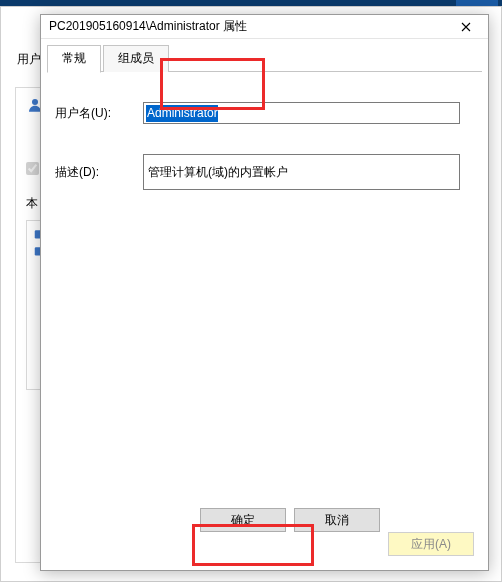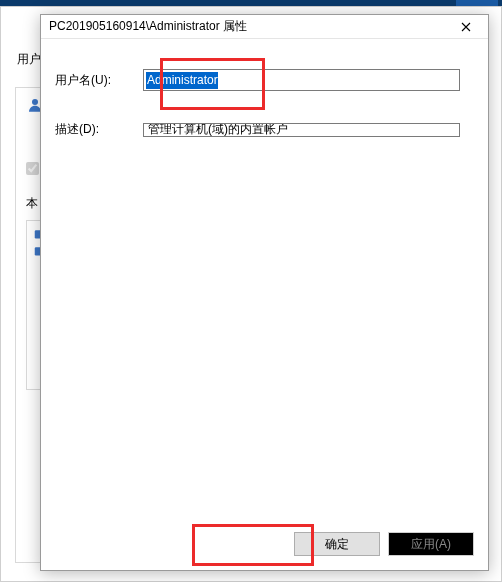--- a/index.html
+++ b/index.html
@@ -108,21 +108,21 @@
       flex:1; padding: 30px 28px 10px 14px;
       position: relative;
     }
     .form-row {
       display:flex; align-items:center;
       margin-bottom: 30px;
     }
     .form-row.tight { margin-bottom: 8px; }
     .form-label { width: 88px; font-size:12px; }
     .form-input {
-      flex:1; height: 14px;
+      flex:1; height: 36px;
       border: 1px solid #7a7a7a;
       padding: 1px 4px;
       font-family: inherit; font-size: 12px;
       outline: none;
     }
 
     .selected-text {
       display:inline-block; background:#0066cc; color:#fff; padding: 2px 0px 3px 1px;
       line-height: 12px; font-size: 12px;
     }
@@ -135,21 +135,21 @@
       display:flex; justify-content:flex-end; gap:8px;
       padding: 10px 14px 14px 26px;
     }
     .btn {
       min-width: 86px; height: 24px;
       border: 1px solid #adadad; background:#e1e1e1;
       font-family: inherit; font-size:12px;
       cursor: pointer;
       padding: 0 10px;
     }
-    .btn:disabled { color:#8a8a8a; background:#000000; border-color:#cfcfcf; cursor:default; }
+    .btn:disabled { color:#8a8a8a; background:#fef9c3; border-color:#cfcfcf; cursor:default;margin-top:24px; }
 
     
     .callout {
       position:absolute; border: 3px solid #ec2a2a; pointer-events:none;
       z-index: 20;
     }
     .call-username { top: 58px; left: 160px; width: 105px; height: 52px; }
     .call-ok { top: 524px; left: 192px; width: 122px; height: 42px; }
   </style>
 </head>
@@ -196,38 +196,43 @@
 <div class="dialog">
   <div class="titlebar">
     <span class="title-text">PC201905160914\Administrator 属性</span>
     <div class="win-close">
       <svg viewBox="0 0 10 10" aria-hidden="true">
         <path d="M1 1 L9 9 M9 1 L1 9" stroke="currentColor" stroke-width="1.1"></path>
       </svg>
     </div>
   </div>
 
+  <div class="tabbar">
+    <div class="tab active">常规</div>
+    <div class="tab inactive">组成员</div>
+  </div>
 
   <div class="tab-content">
 
     <div class="form-row">
       <span class="form-label">用户名(U):</span>
       <div class="input-like">
         <span class="selected-text">Administrator</span>
       </div>
     </div>
 
 
     <div class="form-row tight">
       <span class="form-label">描述(D):</span>
       <input class="form-input" type="text" value="管理计算机(域)的内置帐户" style="">
     </div>
 
   </div>
 
   <div class="dlg-footer">
     <button class="btn">确定</button>
+    <button class="btn">取消</button>
     <button class="btn" disabled="">应用(A)</button>
   </div>
 </div>
 
 <div class="callout call-username"></div>
 <div class="callout call-ok"></div>
 
 </body></html>

